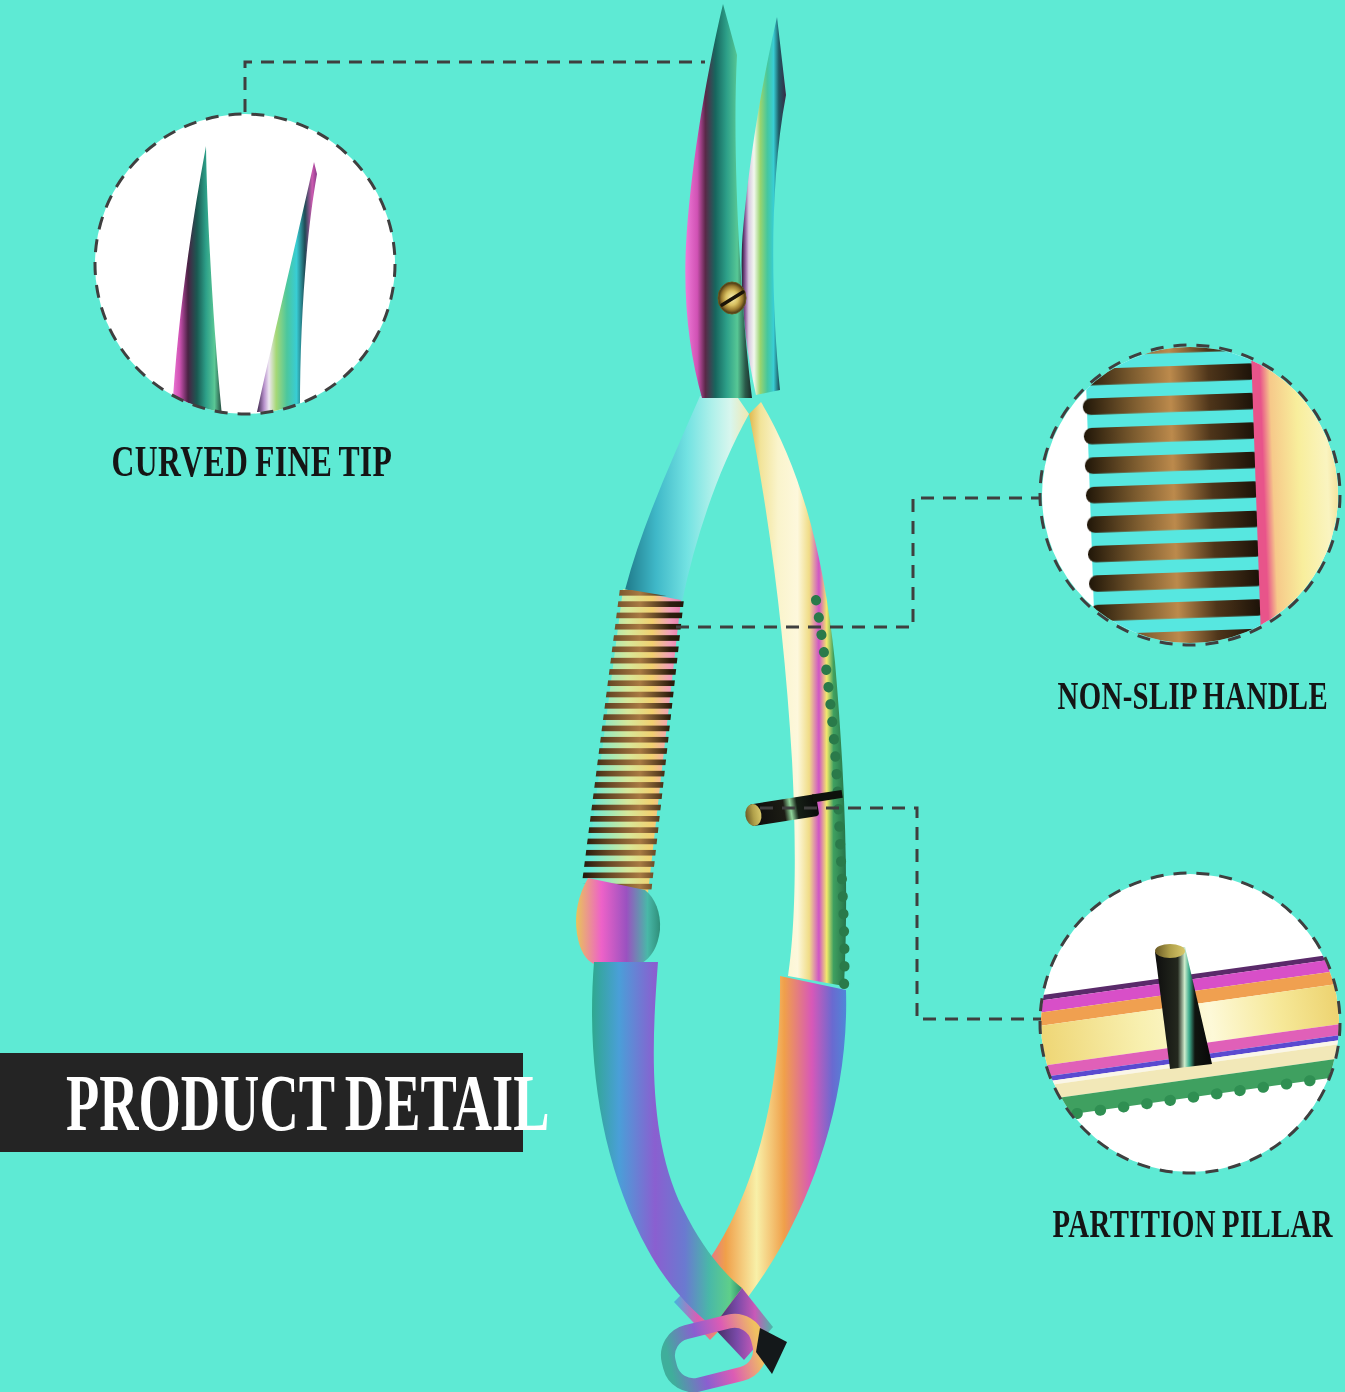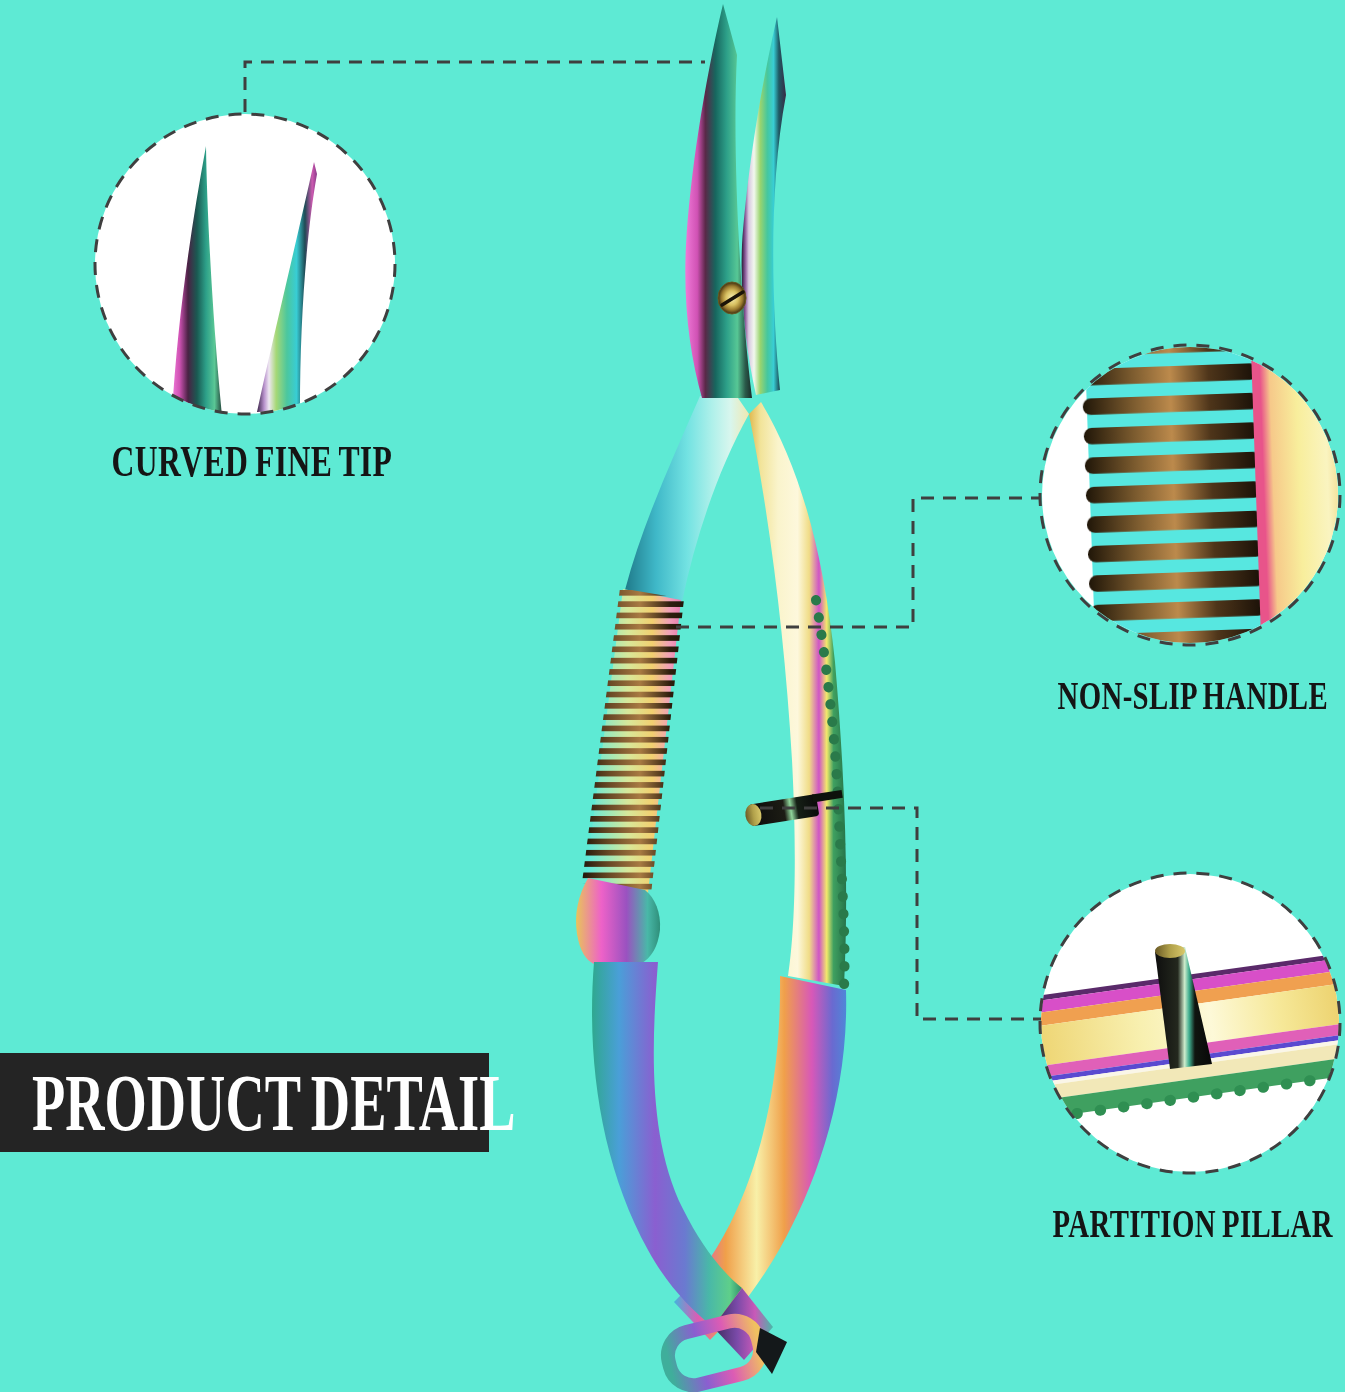--- a/index.html
+++ b/index.html
@@ -12,21 +12,21 @@
     position:absolute;display:flex;justify-content:center;align-items:flex-start;
     color:#151515;font-weight:800;line-height:1;
   }
   .label .tx{display:inline-block;transform:scaleX(0.72);transform-origin:50% 50%;
     white-space:nowrap;word-spacing:-2px;letter-spacing:0.5px;}
   .label-tip{left:52px;top:440px;width:400px;font-size:44px;}
   .label-handle{left:1025px;top:676px;width:335px;font-size:40px;}
   .label-pillar{left:1025px;top:1204px;width:335px;font-size:40px;}
   .banner{
     position:absolute;left:0;top:1053px;width:489px;height:99px;background:#242424;
-    display:flex;align-items:center;
+    display:flex;align-items:center;padding-left:34px;
   }
   .banner .tx{display:inline-block;transform:scaleX(0.68);transform-origin:0 50%;
     color:#ffffff;font-weight:800;font-size:80px;line-height:1;margin-left:32px;
     white-space:nowrap;word-spacing:-4px;}
 </style>
 </head>
 <body>
 
 <div id="stage">
 

